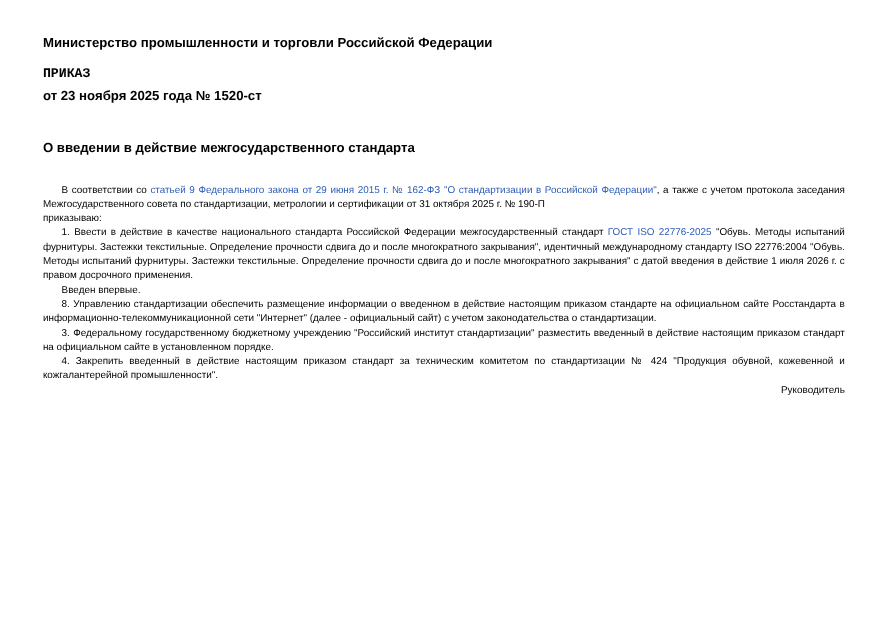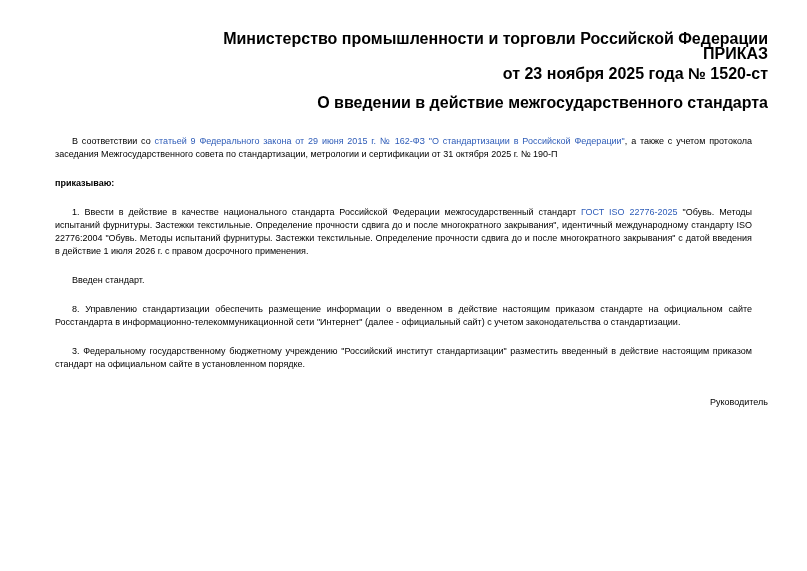--- a/index.html
+++ b/index.html
@@ -12,42 +12,41 @@
     overflow: hidden;
     font-family: "Liberation Sans", sans-serif;
     color: #000000;
   }
   .content {
     padding: 33px 39px 0 39px;
     font-size: 9px;
     line-height: 13px;
   }
   .hdr {
-    text-align: right;
+    text-align: left;
     font-weight: bold;
-    font-size: 16px;
+    font-size: 12px;
     line-height: 12px;
   }
-  .doc-type   { margin-top: 3px; }
+  .doc-type   { margin-top: 16px; font-family: Liberation Mono, monospace; }
   .doc-date   { margin-top: 8px; }
-  .doc-title  { margin-top: 17px; }
+  .doc-title  { margin-top: 35px; }
   .body-text  { margin-top: 26px; text-align: justify; }
-  .body-text p { margin: 16px; text-indent: 17px; }
-  .no-indent  { text-indent: 0 !important; font-weight: bold; }
+  .body-text p { margin: 0; text-indent: 17px; }
+  .no-indent  { text-indent: 0 !important; }
   .preamble   { margin-bottom: 5px; }
   .note       { margin-bottom: 9px; }
   .item2      { margin-bottom: 4px; }
   .item3      { margin-bottom: 7px; }
   .doc-link {
     color: #2E5CB8;
     text-decoration: none;
     cursor: pointer;
   }
   .signature {
-    margin-top: 25px;
     text-align: right;
     text-indent: 0;
   }
   .signature div { line-height: 13px; }
 </style>
 </head>
 <body>
 
 <div class="page">
   <div class="content">
@@ -59,26 +58,27 @@
     <div class="hdr doc-title">О введении в действие межгосударственного стандарта</div>
 
     <div class="body-text">
 
       <p class="preamble"><span>В соответствии со </span><a class="doc-link">статьей 9 Федерального закона от 29 июня 2015 г. № 162-ФЗ "О стандартизации в Российской Федерации"</a><span>, а также с учетом протокола заседания Межгосударственного совета по стандартизации, метрологии и сертификации от 31 октября 2025 г. № 190-П</span></p>
 
       <p class="no-indent">приказываю:</p>
 
       <p><span>1. Ввести в действие в качестве национального стандарта Российской Федерации межгосударственный стандарт </span><a class="doc-link">ГОСТ ISO 22776-2025</a><span> "Обувь. Методы испытаний фурнитуры. Застежки текстильные. Определение прочности сдвига до и после многократного закрывания", идентичный международному стандарту ISO 22776:2004 "Обувь. Методы испытаний фурнитуры. Застежки текстильные. Определение прочности сдвига до и после многократного закрывания" с датой введения в действие 1 июля 2026 г. с правом досрочного применения.</span></p>
 
-      <p class="note">Введен стандарт.</p>
+      <p class="note">Введен впервые.</p>
 
       <p class="item2">8. Управлению стандартизации обеспечить размещение информации о введенном в действие настоящим приказом стандарте на официальном сайте Росстандарта в информационно-телекоммуникационной сети "Интернет" (далее - официальный сайт) с учетом законодательства о стандартизации.</p>
 
       <p class="item3">3. Федеральному государственному бюджетному учреждению "Российский институт стандартизации" разместить введенный в действие настоящим приказом стандарт на официальном сайте в установленном порядке.</p>
 
+      <p>4. Закрепить введенный в действие настоящим приказом стандарт за техническим комитетом по стандартизации № 424 "Продукция обувной, кожевенной и кожгалантерейной промышленности".</p>
 
       <div class="signature">
         <div>Руководитель</div>
       </div>
 
     </div>
   </div>
 </div>
 
 </body></html>

